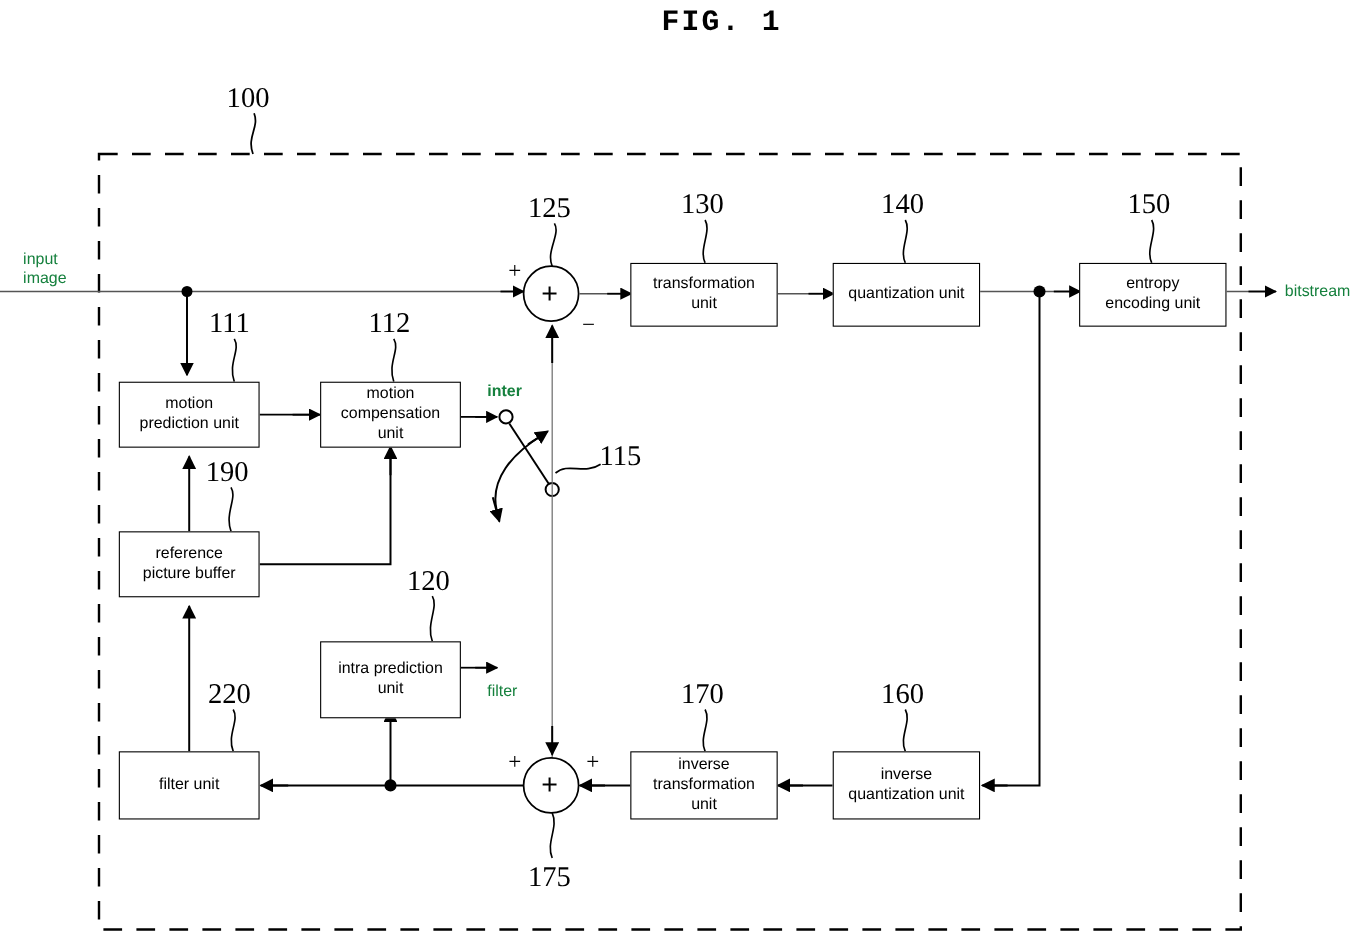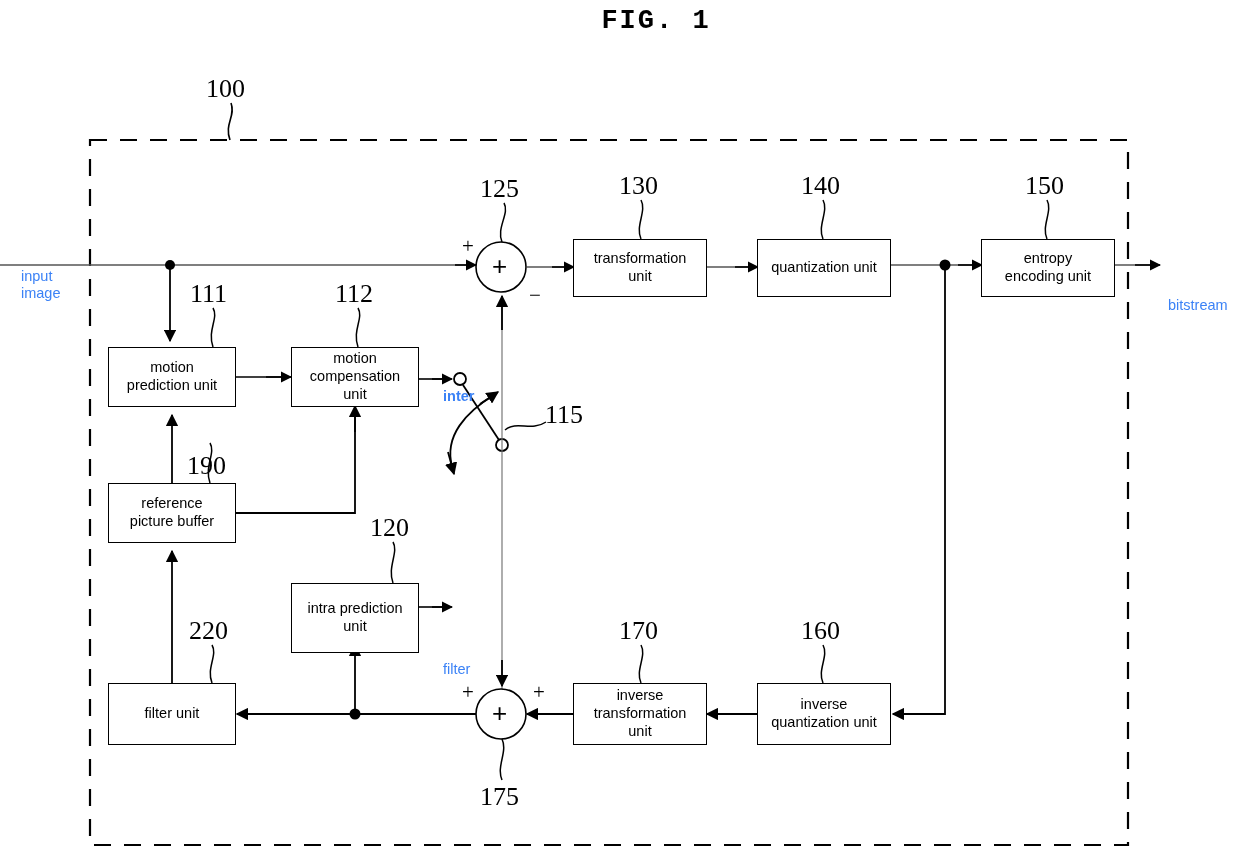--- a/index.html
+++ b/index.html
@@ -51,24 +51,23 @@
   .reflabel {
     position: absolute;
     font-family: "Liberation Serif", "DejaVu Serif", serif;
     font-size: 26px;
     color: #000;
     white-space: nowrap;
   }
   .plainlabel {
     position: absolute;
     font-size: 14.5px;
-    color: #3b82f6;
+    color: #15803d;
     white-space: nowrap;
     line-height: 1.2;
-    margin-top: 40px;
   }
   .signlabel {
     position: absolute;
     font-size: 21px;
     font-family: "Liberation Serif", "DejaVu Serif", serif;
     color: #000;
     line-height: 1;
   }
   .adder-label {
     position: absolute;
@@ -264,21 +263,21 @@
   <div class="reflabel" style="left:545px; top:400px;">115</div>
   <div class="reflabel" style="left:370px; top:513px;">120</div>
   <div class="reflabel" style="left:480px; top:174px;">125</div>
   <div class="reflabel" style="left:619px; top:171px;">130</div>
   <div class="reflabel" style="left:801px; top:171px;">140</div>
   <div class="reflabel" style="left:1025px; top:171px;">150</div>
   <div class="reflabel" style="left:801px; top:616px;">160</div>
   <div class="reflabel" style="left:619px; top:616px;">170</div>
   <div class="reflabel" style="left:480px; top:782px;">175</div>
   <div class="reflabel" style="left:189px; top:616px;">220</div>
-  <div class="reflabel" style="left:187px; top:414px;margin-top:37px;">190</div>
+  <div class="reflabel" style="left:187px; top:414px;">190</div>
 
   <div class="plainlabel" style="left:21px; top:228px; text-align:left;">
     <div>input</div>
     <div>image</div>
   </div>
 
   <div class="plainlabel" style="left:1168px; top:257px;">bitstream</div>
 
   <div class="plainlabel" style="left:443px; top:348px;font-weight:bold;">inter</div>
 

